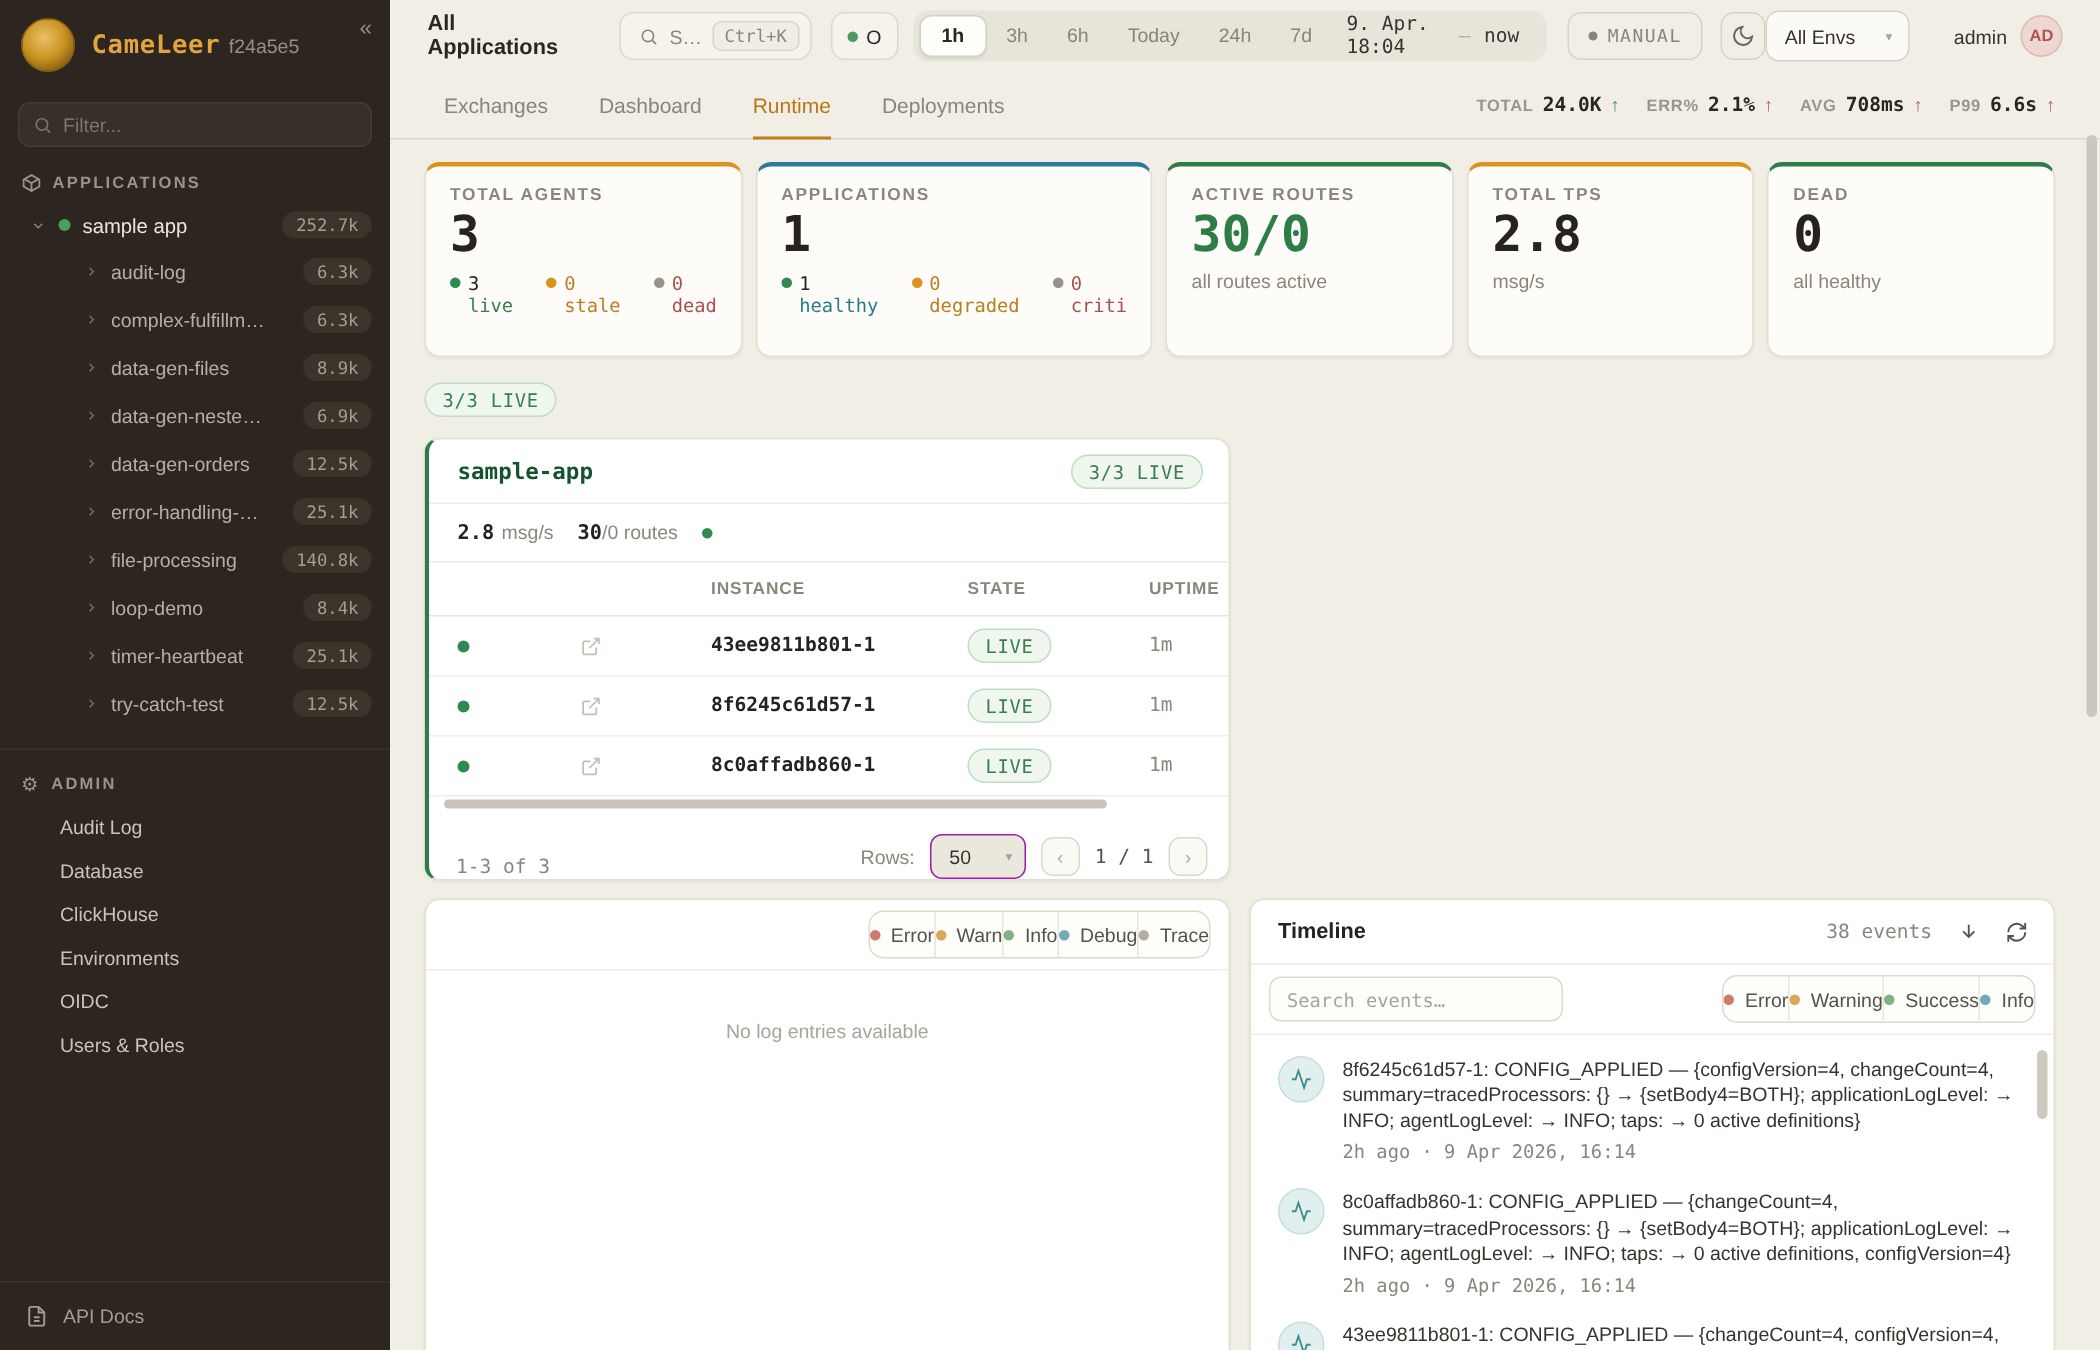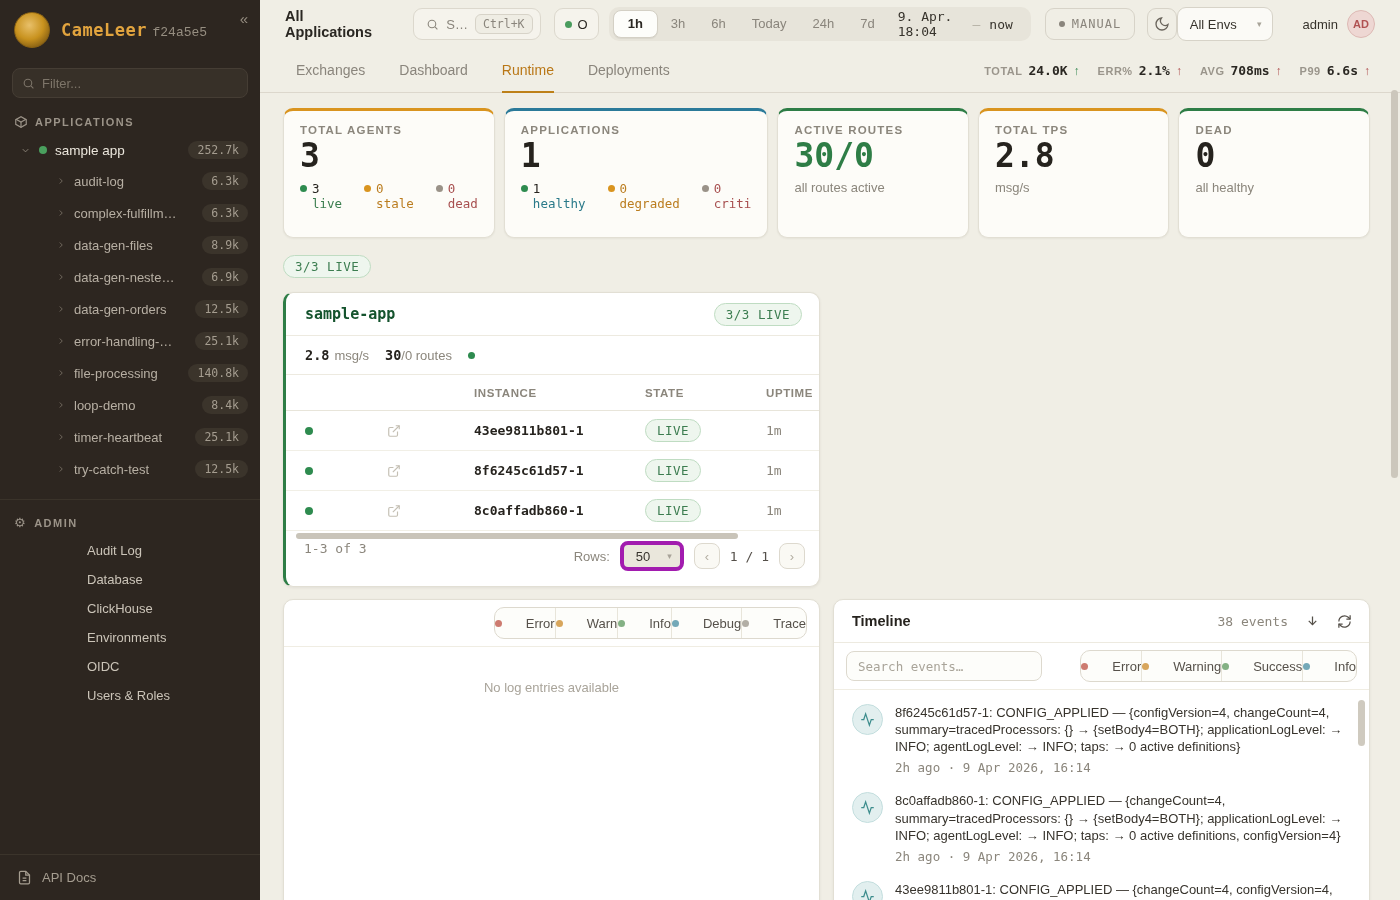--- a/index.html
+++ b/index.html
@@ -10,38 +10,38 @@
   }
   .app { display:flex; width:1400px; height:900px; }
 
   
   .sidebar { width:260px; flex:none; background:#2d2620; color:#c6bfb3; position:relative; overflow:hidden; }
   .sb-header { display:flex; align-items:center; gap:11px; padding:12px 14px 10px 14px; position:relative; }
   .logo { width:36px; height:36px; border-radius:50%; flex:none;
           background:radial-gradient(circle at 42% 36%, #e8c06a 0%, #c8921e 48%, #8a6214 78%, #4a340c 100%);
           border:1px solid #8a6214; }
   .brand { font-family:"DejaVu Sans Mono",monospace; font-size:17px; font-weight:700; color:#e2a43e; letter-spacing:.5px; }
-  .suffix { font-family:Liberation Mono, monospace; font-size:13px; color:#968e81; margin-left:2px; }
+  .suffix { font-family:Liberation Sans, sans-serif; font-size:13px; color:#968e81; margin-left:2px; }
   .collapse { position:absolute; right:12px; top:10px; color:#968e81; font-size:15px; cursor:pointer; }
   .sb-filter { margin:10px 12px 0; height:30px; background:#373028; border:1px solid #453d34; border-radius:8px;
                display:flex; align-items:center; gap:7px; padding:0 9px; color:#7d7569; }
   .sb-filter input { background:transparent; border:none; outline:none; color:#cfc8bc; font-size:13px; width:100%;
                      font-family:inherit; }
   .sb-filter input::placeholder { color:#7d7569; }
   .sb-section { display:flex; align-items:center; gap:7px; padding:17px 14px 6px; color:#9b9388;
                 font-size:11px; font-weight:700; letter-spacing:1.5px; }
   .sb-section.admin { border-top:1px solid #3a332a; margin-top:14px; padding-top:15px; }
   .sb-app { display:flex; align-items:center; gap:8px; padding:6px 12px 6px 20px; color:#ebe6dc; font-size:13.5px; cursor:pointer; }
   .sb-chev { color:#8d857a; display:flex; flex:none; }
   .app-dot { width:8px; height:8px; border-radius:50%; background:#4aa05e; flex:none; }
   .sb-badge { margin-left:auto; background:#3b342b; color:#a59d90; font-family:"DejaVu Sans Mono",monospace;
               font-size:11.5px; padding:2px 9px; border-radius:999px; flex:none; }
   .sb-route { display:flex; align-items:center; gap:8px; padding:7px 12px 7px 56px; color:#b7afa3; font-size:13px; cursor:pointer; }
   .sb-route .sb-chev { color:#7d7569; }
-  .sb-admin-item { padding:7px 12px 7px 40px; color:#cbc4b8; font-size:13px; cursor:pointer;margin-left:47px; }
+  .sb-admin-item { padding:7px 12px 7px 40px; color:#cbc4b8; font-size:13px; cursor:pointer; }
   .sb-apidocs { position:absolute; bottom:0; left:0; right:0; height:46px; border-top:1px solid #3b342b;
                 display:flex; align-items:center; gap:10px; padding:0 17px; color:#a59d90; font-size:13px; cursor:pointer; }
 
   
   .main { flex:1; background:#f0eee5; position:relative; overflow:hidden; }
 
   .topbar { display:flex; align-items:center; height:48px; padding:0 25px; }
   .tb-title { font-weight:700; font-size:14.5px; color:#2a2722; }
   .search-btn { display:flex; align-items:center; gap:7px; height:32px; padding:0 7px 0 12px; margin-left:28px;
                 border:1px solid #dcd8cd; border-radius:9px; background:#f5f3ec; color:#8a857c; cursor:pointer; }
@@ -128,25 +128,25 @@
   .t-head { height:36px; border-bottom:1px solid #e8e5da; color:#8b867c; font-size:11.5px; font-weight:700; letter-spacing:.6px; }
   .t-row { height:40px; border-bottom:1px solid #f1efe6; }
   .c-dot { display:flex; justify-content:center; }
   .row-dot { width:8px; height:8px; border-radius:50%; background:#2e8b4f; }
   .c-link { padding-left:14px; color:#c4bfb3; display:flex; cursor:pointer; }
   .c-id { font-family:"DejaVu Sans Mono",monospace; font-size:13px; font-weight:700; color:#26231e; }
   .c-dim, .c-extra { font-family:"DejaVu Sans Mono",monospace; font-size:13px; color:#8b867c; }
   .c-err { font-family:"DejaVu Sans Mono",monospace; font-size:13px; color:#b05252; }
   .hscroll { height:10px; position:relative; }
   .hscroll .thumb { position:absolute; left:10px; top:2px; width:442px; height:6px; background:#c9c4b9; border-radius:3px; cursor:pointer; }
-  .ac-footer { height:45px; display:flex; align-items:flex-start; justify-content:space-between; padding:0 14px 0 18px; }
+  .ac-footer { height:45px; display:flex; align-items:flex-end; justify-content:space-between; padding:0 14px 0 18px; }
   .f-range { font-family:"DejaVu Sans Mono",monospace; font-size:13px; color:#8b867c; }
   .f-right { display:flex; align-items:center; gap:10px; }
   .f-rows-label { font-size:13px; color:#8b867c; }
-  .f-select { width:64px; height:30px; background:#eae7dc; border:4px solid #a21caf; border-radius:8px;
+  .f-select { width:64px; height:30px; background:#eae7dc; border:1px solid #a21caf; border-radius:8px;
               display:flex; align-items:center; justify-content:space-between; padding:0 8px 0 12px;
               font-size:13px; color:#37332c; cursor:pointer; }
   .f-btn { width:26px; height:26px; border:1px solid #ddd9ce; border-radius:8px; display:flex; align-items:center;
            justify-content:center; color:#b3aea2; font-size:13px; background:#faf9f4; cursor:pointer; }
   .f-page { font-family:"DejaVu Sans Mono",monospace; font-size:13px; color:#55504a; }
 
   
   .panel { position:absolute; top:506px; width:537px; height:400px; background:#fff; border:1px solid #e2dfd4;
            border-radius:10px; box-shadow:0 1px 3px rgba(40,35,25,.06); overflow:hidden; }
   .panel.log { left:23px; } .panel.timeline { left:573px; }
@@ -158,21 +158,21 @@
   .p-icon { color:#55504a; display:flex; cursor:pointer; }
   .p-controls { height:47px; display:flex; align-items:center; padding:0 12px; border-bottom:1px solid #f0ede3; }
   .log-search { width:196px; height:30px; background:#e9e6db; border:none; border-radius:8px; padding:0 11px;
                 font-size:13px; color:#37332c; font-family:inherit; outline:none; }
   .log-search::placeholder { color:#a9a499; }
   .tl-search { width:196px; height:30px; background:#fdfdfa; border:1px solid #ddd9ce; border-radius:8px; padding:0 11px;
                font-family:"DejaVu Sans Mono",monospace; font-size:12.5px; color:#37332c; outline:none; }
   .tl-search::placeholder { color:#a9a499; }
   .chips { margin-left:auto; display:flex; border:1px solid #ddd9ce; border-radius:10px; background:#fdfdfa;
            overflow:hidden; height:32px; }
-  .chip { display:flex; align-items:center; gap:24px; padding:0 0; font-size:13px; color:#56514a;
+  .chip { display:flex; align-items:center; gap:7px; padding:0 0; font-size:13px; color:#56514a;
           border-left:1px solid #e8e5da; cursor:pointer; }
   .chip:first-child { border-left:none; }
   .chip-dot { width:7px; height:7px; border-radius:50%; }
   .cd-error { background:#cd7b70; } .cd-warn { background:#d8a65c; } .cd-info-g { background:#84b184; }
   .cd-debug { background:#74a9b8; } .cd-trace { background:#b2aea5; } .cd-success { background:#84b184; }
   .cd-info-b { background:#74a9b8; }
   .log-empty { text-align:center; margin-top:33px; font-size:13px; color:#a9a49a; }
 
   .tl-events { padding:14px 20px 0 18px; display:flex; flex-direction:column; gap:17px; }
   .tl-event { display:flex; gap:12px; }

